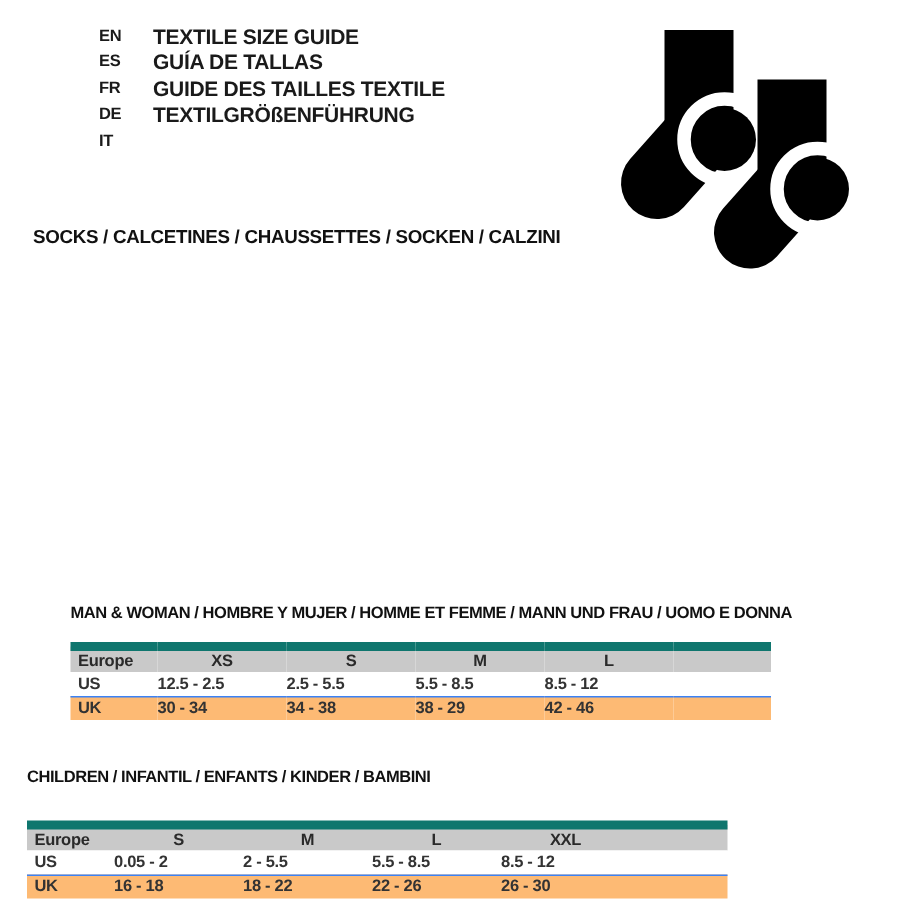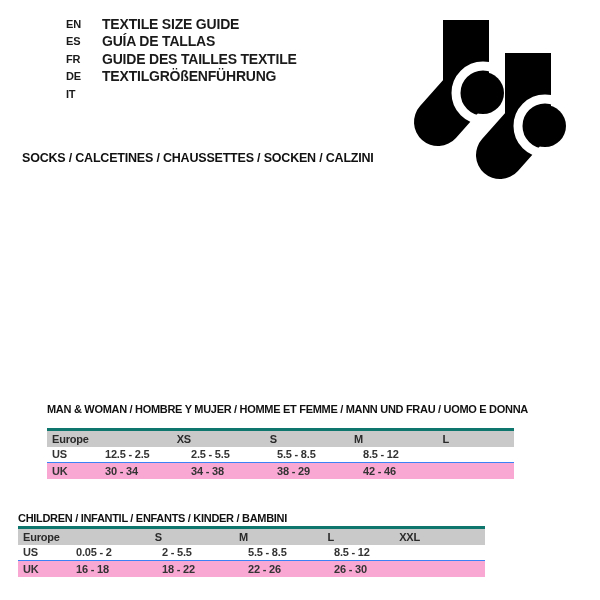--- a/index.html
+++ b/index.html
@@ -20,29 +20,29 @@
   .socks-icon-wrap{position:absolute;left:400px;top:0;width:200px;height:190px;}
   
   .table-block{position:absolute;left:18px;width:467px;}
   .tb1{top:403px;margin-left:29px;}
   .tb2{top:512px;}
   .table-title{
     font-size:11px;font-weight:700;letter-spacing:-0.3px;line-height:13px;
     white-space:nowrap;color:#111;
   }
   .tb1 .table-title{margin-bottom:12px;}
-  .tb2 .table-title{margin-bottom:1px;}
+  .tb2 .table-title{margin-bottom:22px;}
   table{border-collapse:collapse;table-layout:fixed;width:467px;}
-  thead tr{background:#c9c9c9;height:17px;border-top:3px solid #0f766e;}
-  th{font-size:11px;font-weight:700;color:#2a2a2a;letter-spacing:-0.2px;text-align:right;padding:0;}
+  thead tr{background:#c9c9c9;height:17px;border-top:6px solid #0f766e;}
+  th{font-size:11px;font-weight:700;color:#2a2a2a;letter-spacing:-0.2px;text-align:center;padding:0;}
   td{font-size:11px;font-weight:700;color:#333333;letter-spacing:-0.2px;padding:0;}
   th.region-col,td.region-cell{text-align:left;padding-left:5px;}
   tbody tr{height:16px;background:#ffffff;}
   tbody tr:first-child{border-bottom:1px solid #3b82f6;}
-  tbody tr:nth-child(2){background:#f9a8d4;}
+  tbody tr:nth-child(2){background:#fdba74;}
 </style>
 </head>
 <body>
 
 <div class="page">
 
   <div class="lang-block">
       <div class="lang-row">
         <span class="lang-code">EN</span>
         <span class="lang-label">TEXTILE SIZE GUIDE</span>

